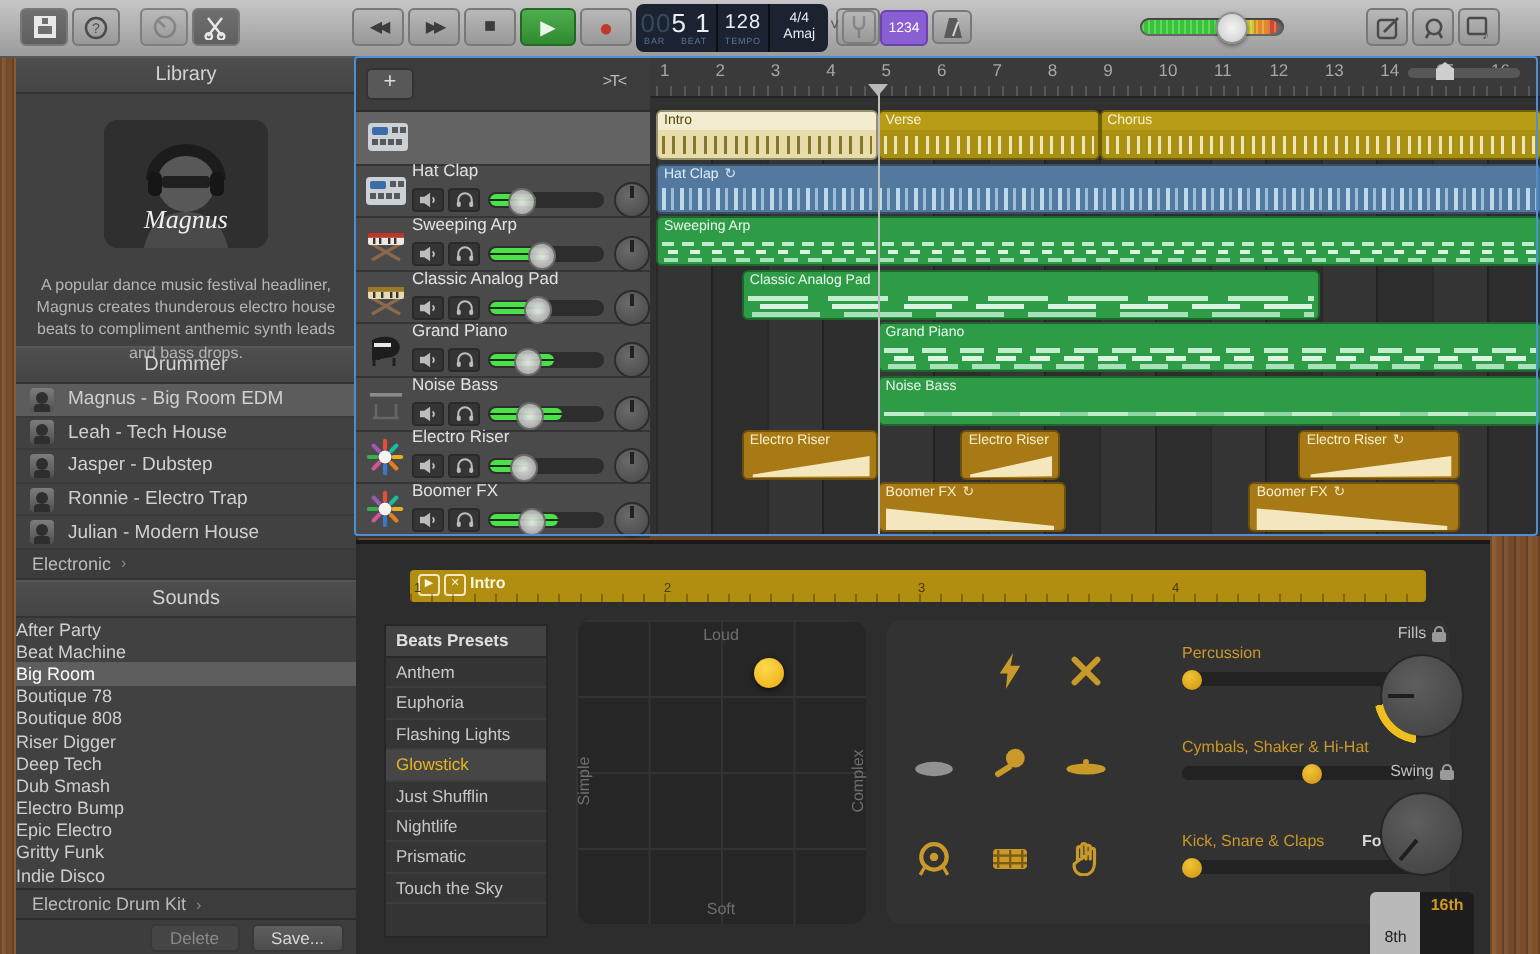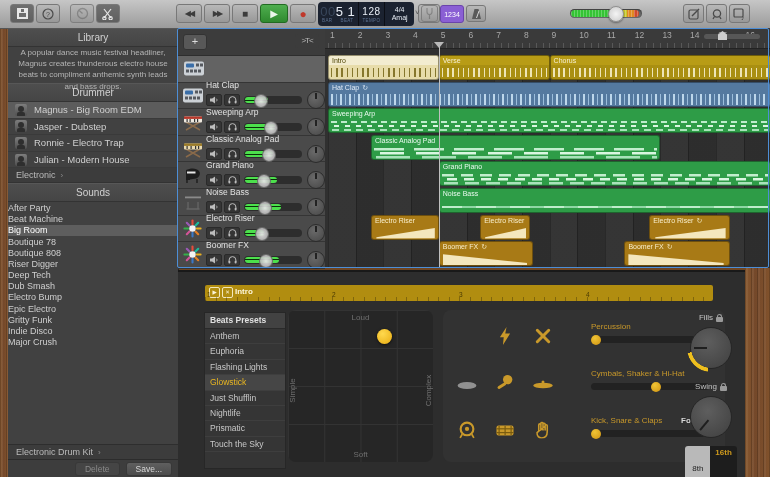--- a/index.html
+++ b/index.html
@@ -131,21 +131,21 @@
       pointer-events:none;box-sizing:border-box;}
   
   #editor{position:absolute;left:178px;top:270px;width:567px;height:207px;background:#2d2d2d;border-top:2px solid #191919;color:#ccc;}
   #ed-regionbar{position:absolute;left:27px;top:13px;width:508px;height:16px;background:#b18d10;border-radius:2px;overflow:hidden;}
   #ed-regionbar::after{content:"";position:absolute;left:0;right:0;bottom:0;height:4px;
       background:repeating-linear-gradient(90deg,rgba(0,0,0,.28) 0 1px,rgba(0,0,0,0) 1px 10.6px);}
   .edr-icon{position:absolute;top:2px;width:9px;height:9px;border:1px solid rgba(255,248,220,.85);border-radius:2px;
       color:#fdf6da;font-size:5.5px;line-height:9px;text-align:center;}
   #edr-label{position:absolute;left:30px;top:2px;font-size:8px;color:#fdf6da;font-weight:bold;}
   .edr-num{position:absolute;bottom:3px;font-size:6.5px;color:rgba(55,44,0,.85);}
-  #ed-presets{position:absolute;left:26px;top:40px;width:80px;bottom:10px;background:#353535;border:1px solid #272727;}
+  #ed-presets{position:absolute;left:14px;top:40px;width:80px;bottom:10px;background:#353535;border:1px solid #272727;}
   #ed-presets .ph{height:15px;background:#424242;border-bottom:1px solid #2a2a2a;font-size:8.5px;color:#e0e0e0;
       line-height:15px;padding-left:5px;font-weight:bold;}
   .prow{height:14.4px;font-size:8.5px;color:#c8c8c8;line-height:14.4px;padding-left:5px;border-bottom:1px solid #3e3e3e;}
   .prow.sel{color:#e9b621;background:#464646;}
   #xypad{position:absolute;left:110px;top:38px;width:145px;height:152px;background:#262626;border-radius:8px;
       background-image:linear-gradient(#333 1px,rgba(0,0,0,0) 1px),linear-gradient(90deg,#333 1px,rgba(0,0,0,0) 1px);
       background-size:36.25px 38px;}
   .xy-lab{position:absolute;font-size:8px;color:#6f6f6f;}
   #xy-top{top:3px;left:50%;transform:translateX(-50%);}
   #xy-bot{bottom:3px;left:50%;transform:translateX(-50%);}
@@ -288,26 +288,44 @@
     <div class="tb-btn" style="left:729px;width:21px">
       <svg width="13" height="12" viewBox="0 0 13 12">
           <rect x="1" y="1" width="9" height="8" rx="1" fill="none" stroke="#4a4a4a" stroke-width="1.2"></rect>
           <text x="8" y="11.5" font-size="7" fill="#4a4a4a">♪</text>
         </svg>
     </div>
   </div>
 
   <div id="sidebar">
     <div class="sb-hdr">Library</div>
+    <div id="artist-card">
+      <div id="artist-img">
+        <svg width="82" height="64" viewBox="0 0 82 64">
+          <rect width="82" height="64" fill="#2f2f2f"></rect>
+          <ellipse cx="41" cy="30" rx="15" ry="16" fill="#585858"></ellipse>
+          <path d="M24 30a17 15 0 0 1 34 0" fill="none" stroke="#1c1c1c" stroke-width="6"></path>
+          <rect x="22" y="26" width="7" height="12" rx="3" fill="#161616"></rect>
+          <rect x="53" y="26" width="7" height="12" rx="3" fill="#161616"></rect>
+          <rect x="29" y="28" width="24" height="6" rx="2" fill="#1f1f1f"></rect>
+          <path d="M20 64c3-14 12-18 21-18s18 4 21 18z" fill="#4a4a4a"></path>
+          <text x="41" y="54" font-size="13" text-anchor="middle" fill="#f0f0f0" font-family="Liberation Serif, serif" font-style="italic" id="artist-sig">Magnus</text>
+        </svg>
+      </div>
+    </div>
     <div id="artist-desc">A popular dance music festival headliner, Magnus creates thunderous electro house beats to compliment anthemic synth leads and bass drops.</div>
     <div class="sb-hdr">Drummer</div>
     <div id="drummer-list">
         <div class="drow sel">
           <span class="avatar"></span>
           <span>Magnus - Big Room EDM</span>
+        </div>
+        <div class="drow">
+          <span class="avatar"></span>
+          <span>Leah - Tech House</span>
         </div>
         <div class="drow">
           <span class="avatar"></span>
           <span>Jasper - Dubstep</span>
         </div>
         <div class="drow">
           <span class="avatar"></span>
           <span>Ronnie - Electro Trap</span>
         </div>
         <div class="drow">

